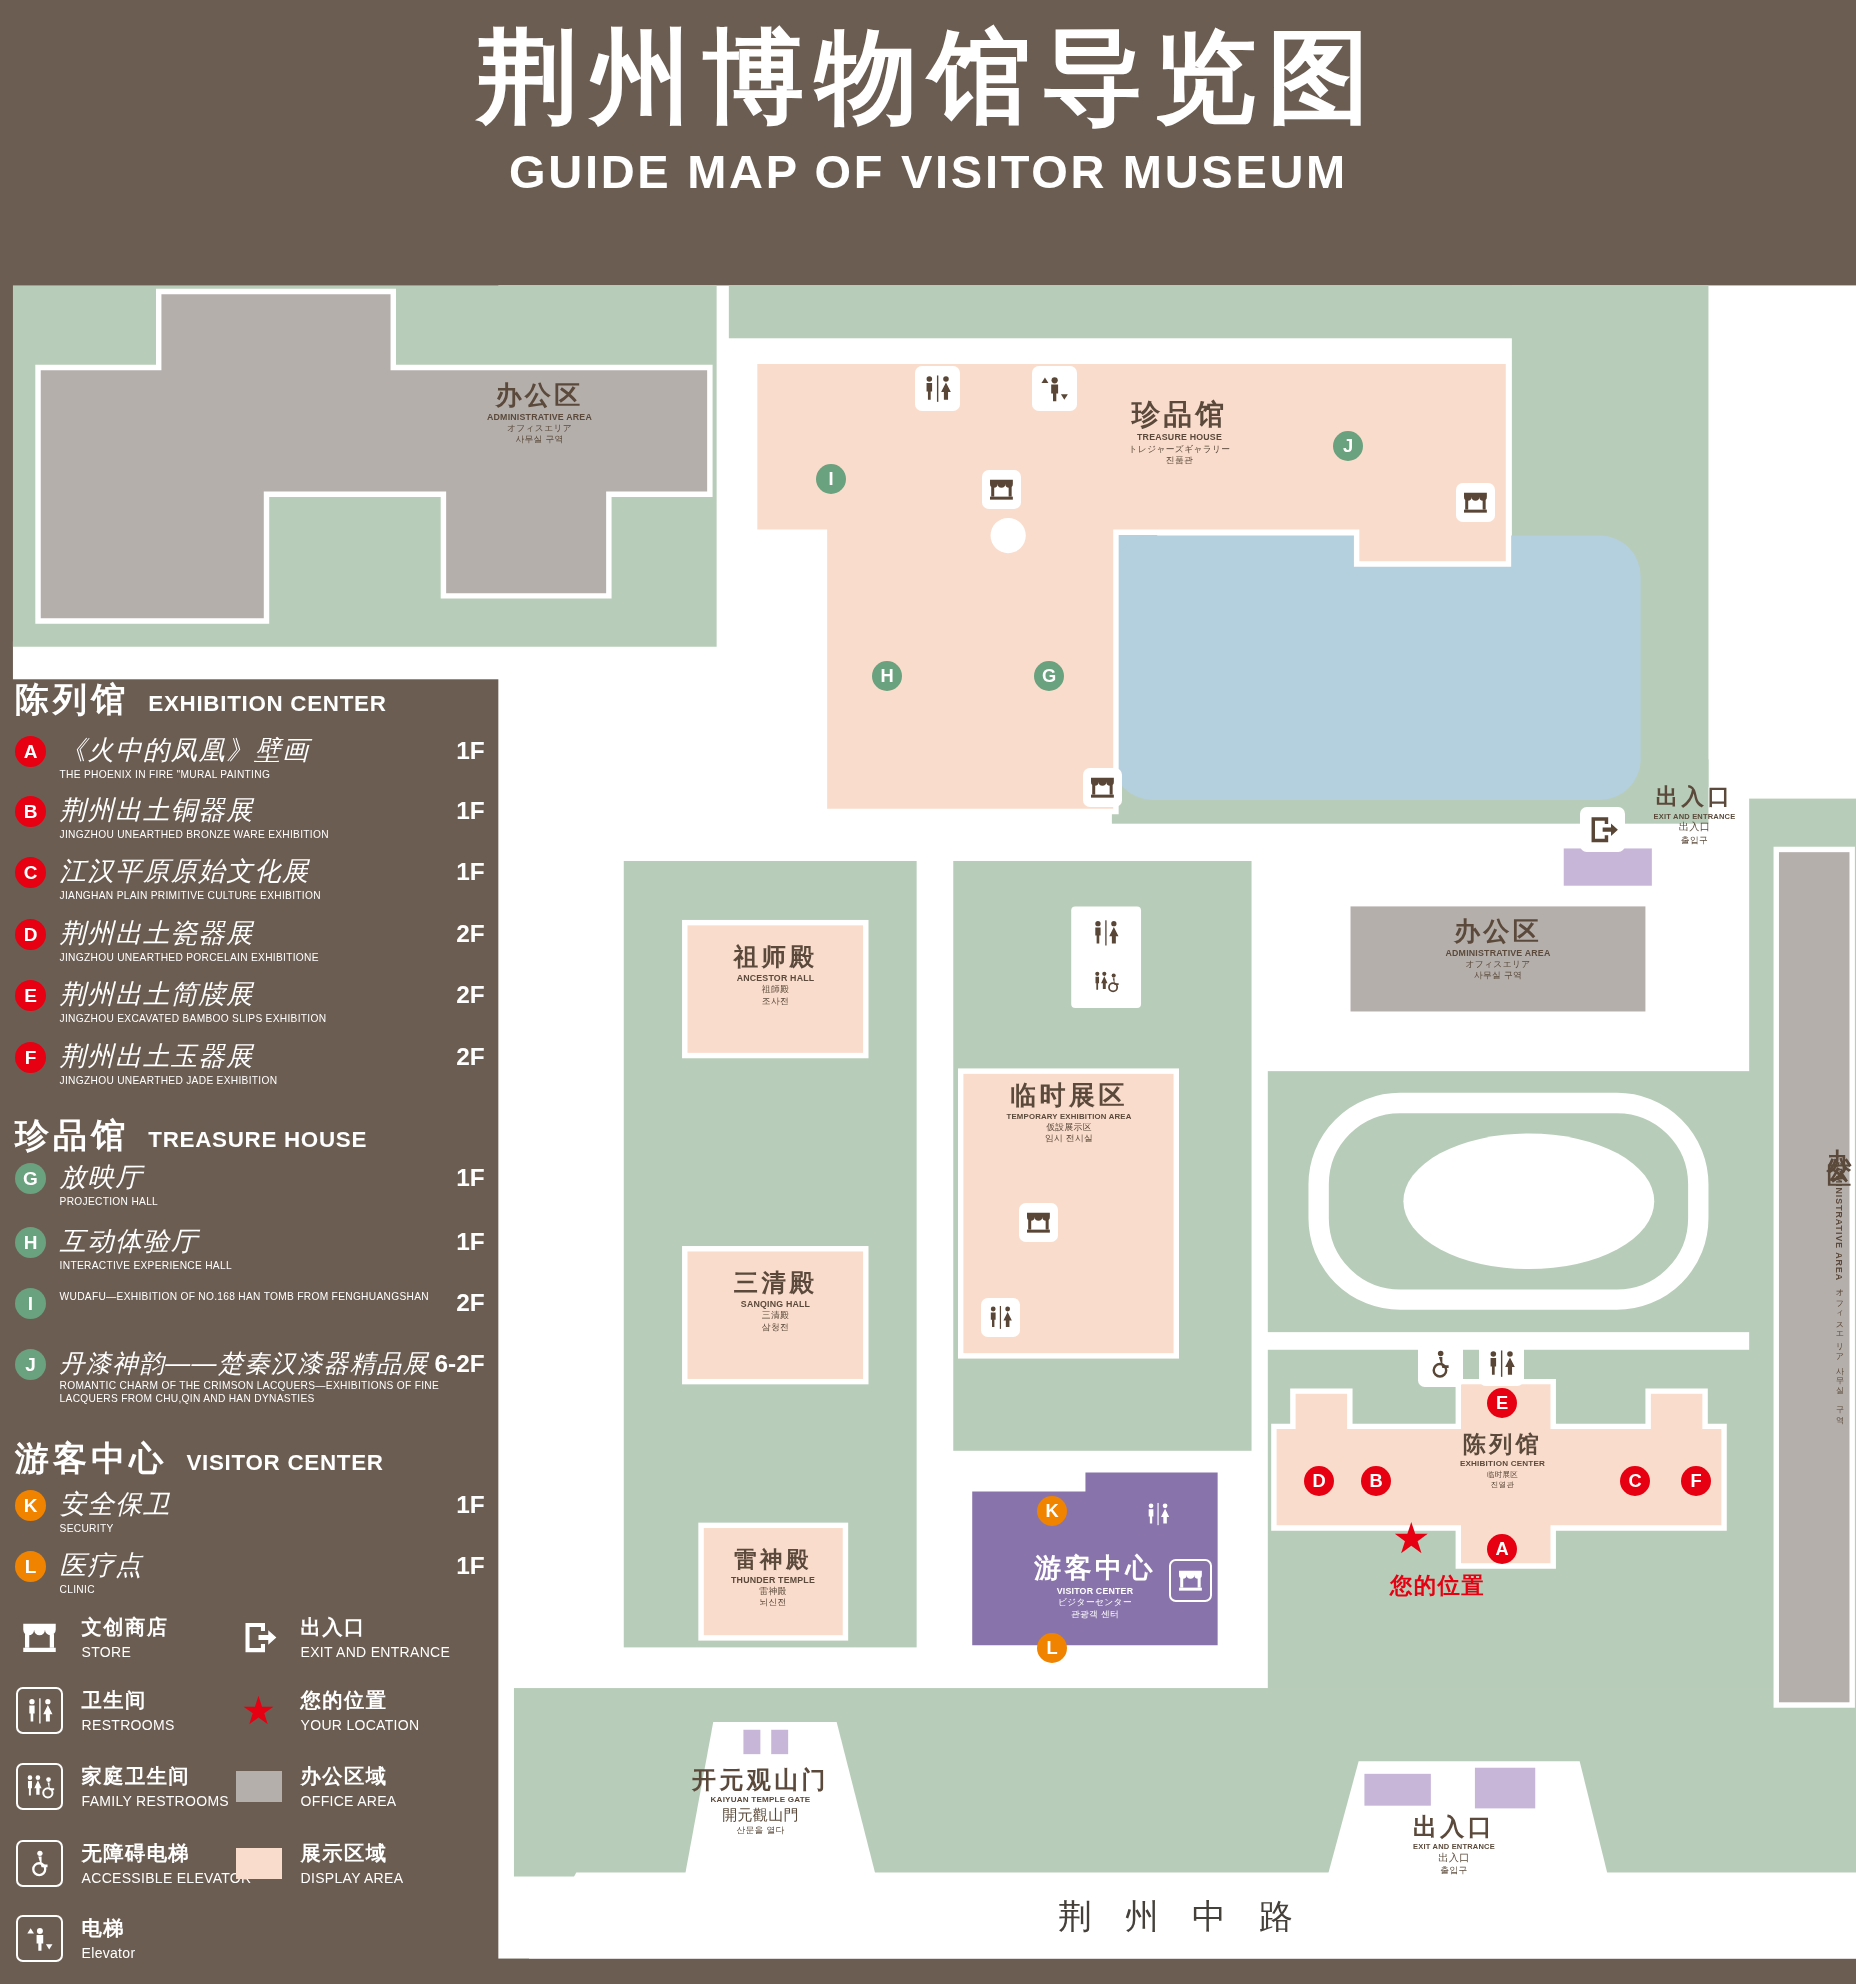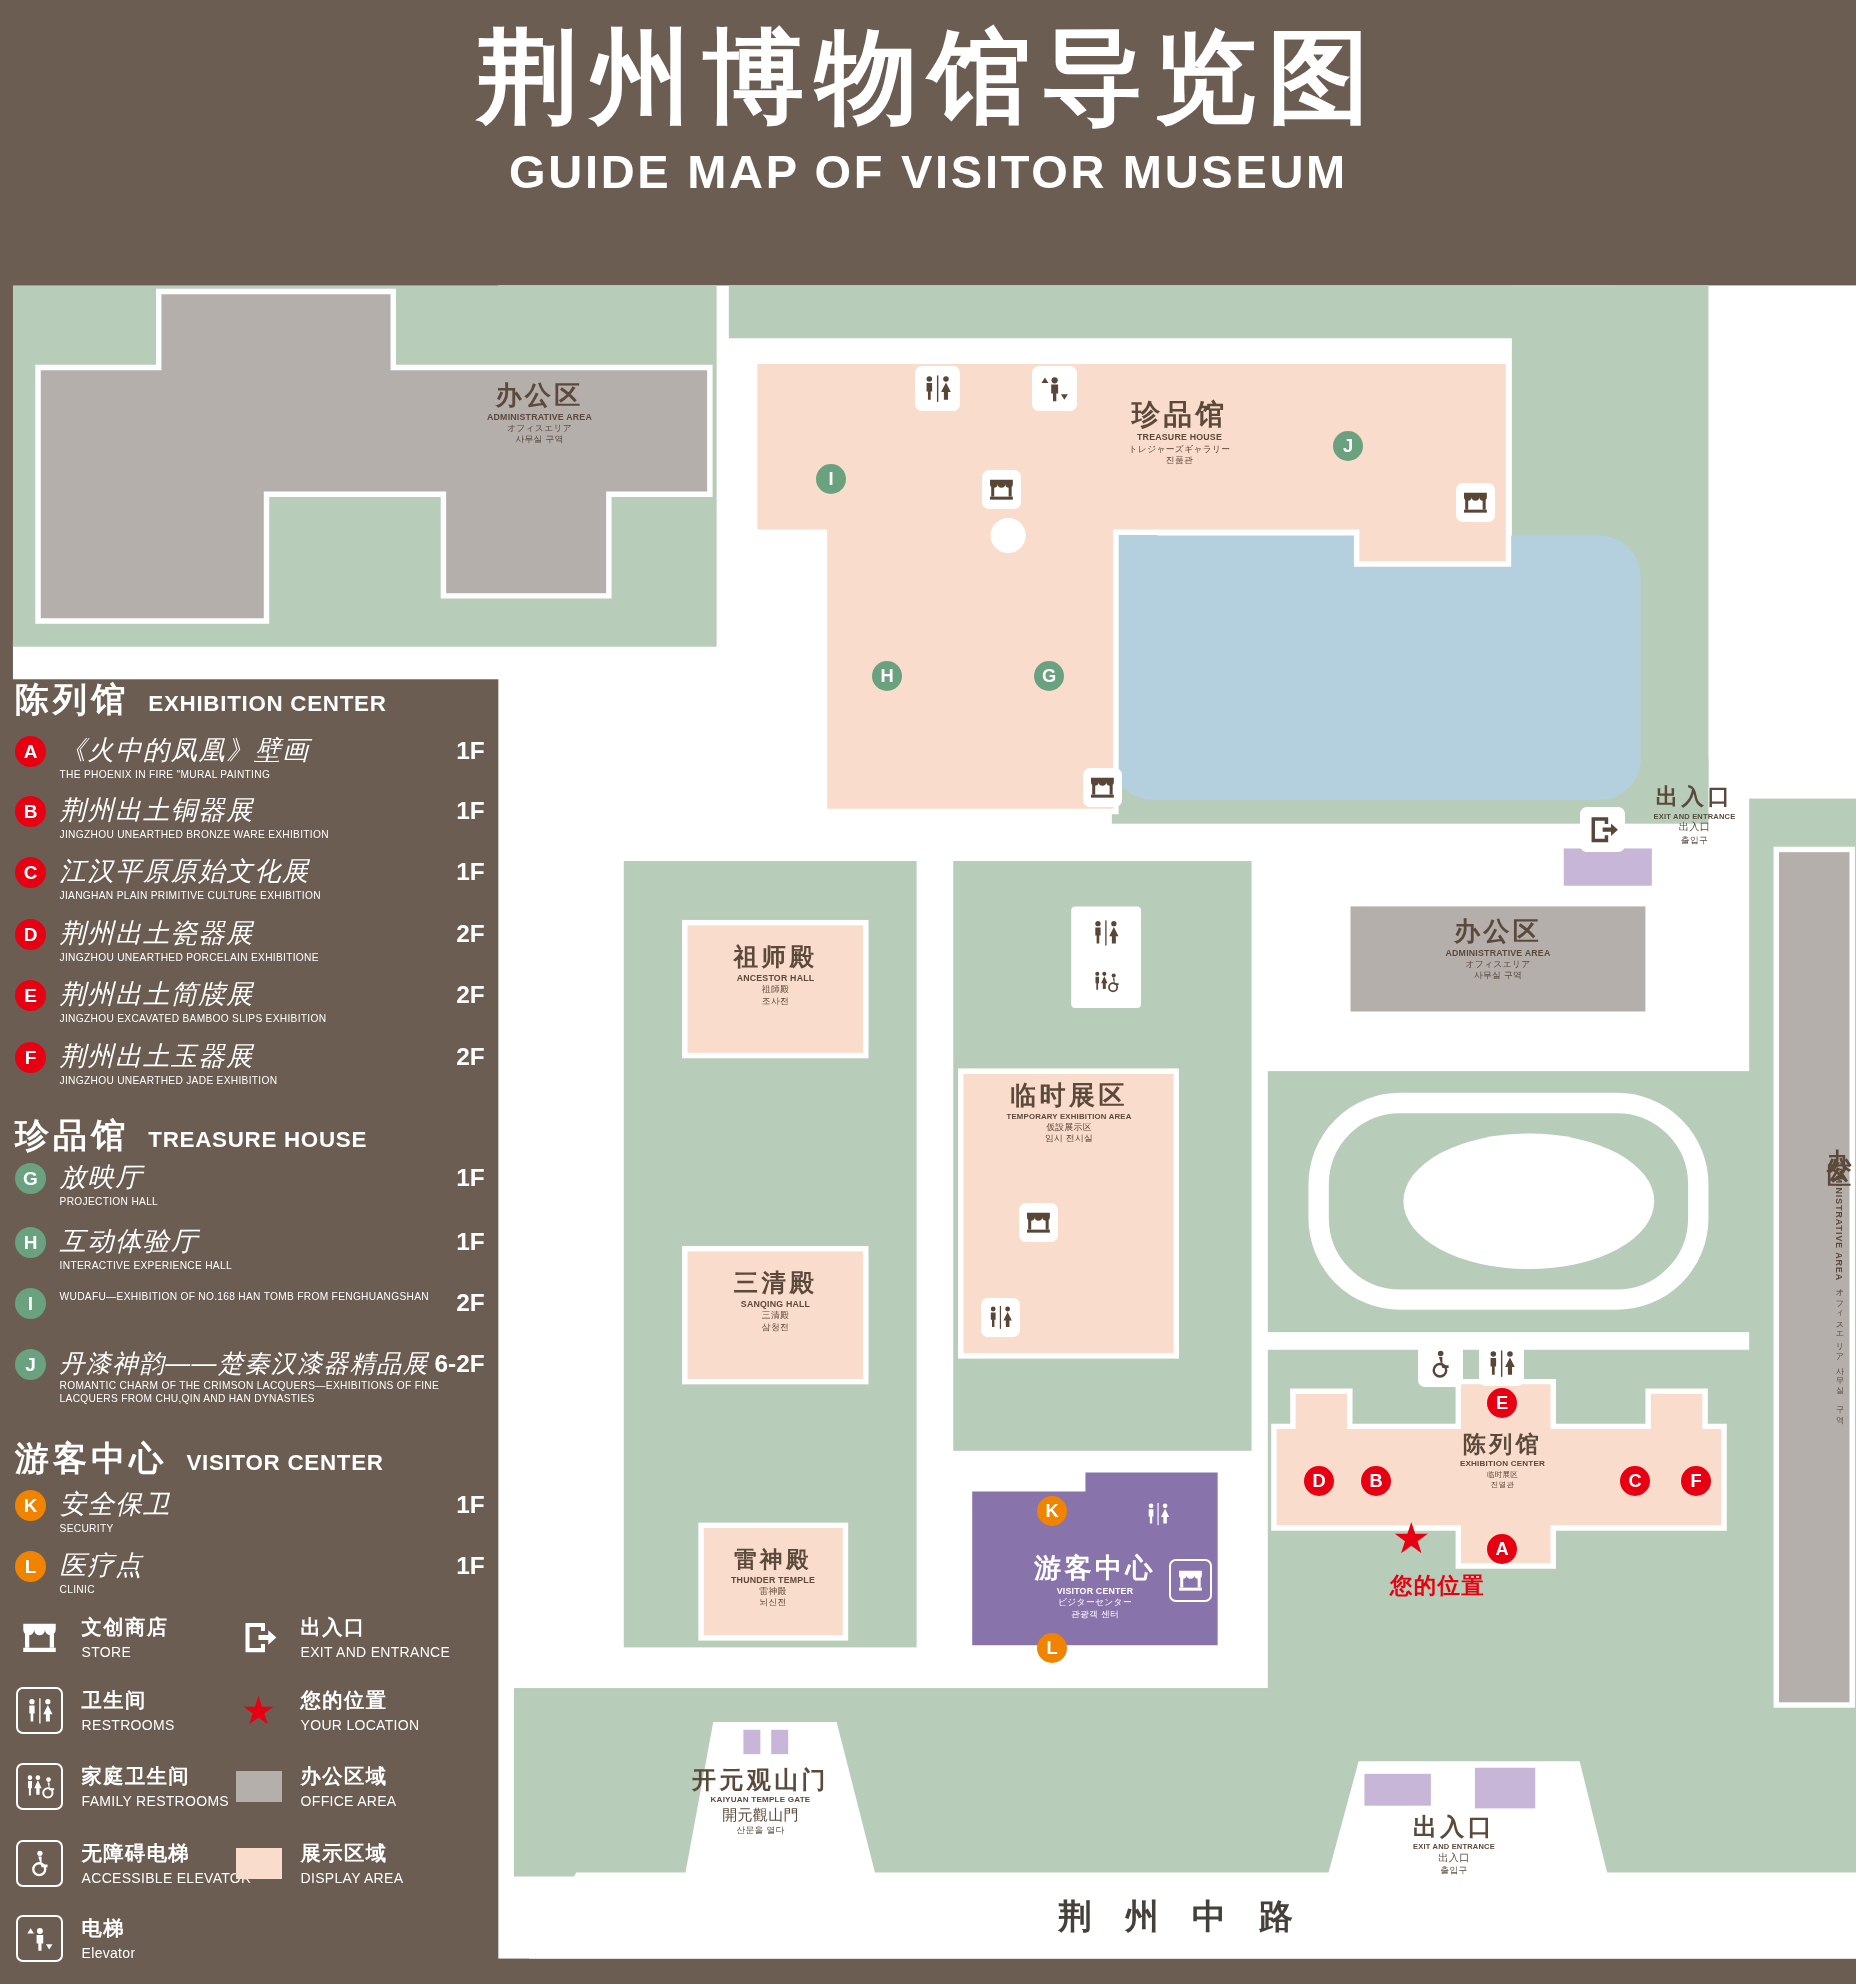--- a/index.html
+++ b/index.html
@@ -49,21 +49,21 @@
   .mi{position:absolute;background:#fff;border-radius:6.8px;display:flex;align-items:center;
       justify-content:center;color:#5a4636;width:45px;height:45px;}
   .sm{width:39px;height:39px;}
   .bare{background:transparent;}
   .ghost{background:transparent;color:#fff;}
   .ghostbox{background:transparent;color:#fff;border:2.7px solid #fff;border-radius:6.8px;}
   .ic{width:74%;height:74%;fill:currentColor;}
   .star-map{position:absolute;color:#e60012;font-size:43px;line-height:1;}
   .loc-text{position:absolute;color:#e60012;font-weight:700;font-size:22.4px;text-align:center;letter-spacing:1.4px;}
   .road-label{position:absolute;left:853px;top:1894px;width:678px;text-align:center;color:#45403a;
-              font-size:34px;font-weight:700;letter-spacing:33px;}
+              font-size:34px;font-weight:400;letter-spacing:33px;}
 </style>
 </head>
 <body>
 
 <div class="page">
 
   <div class="title">荆州博物馆导览图</div>
   <div class="subtitle">GUIDE MAP OF VISITOR MUSEUM</div>
 
   <svg class="mapsvg" width="1857" height="1985" viewBox="0 0 2739 2928">

